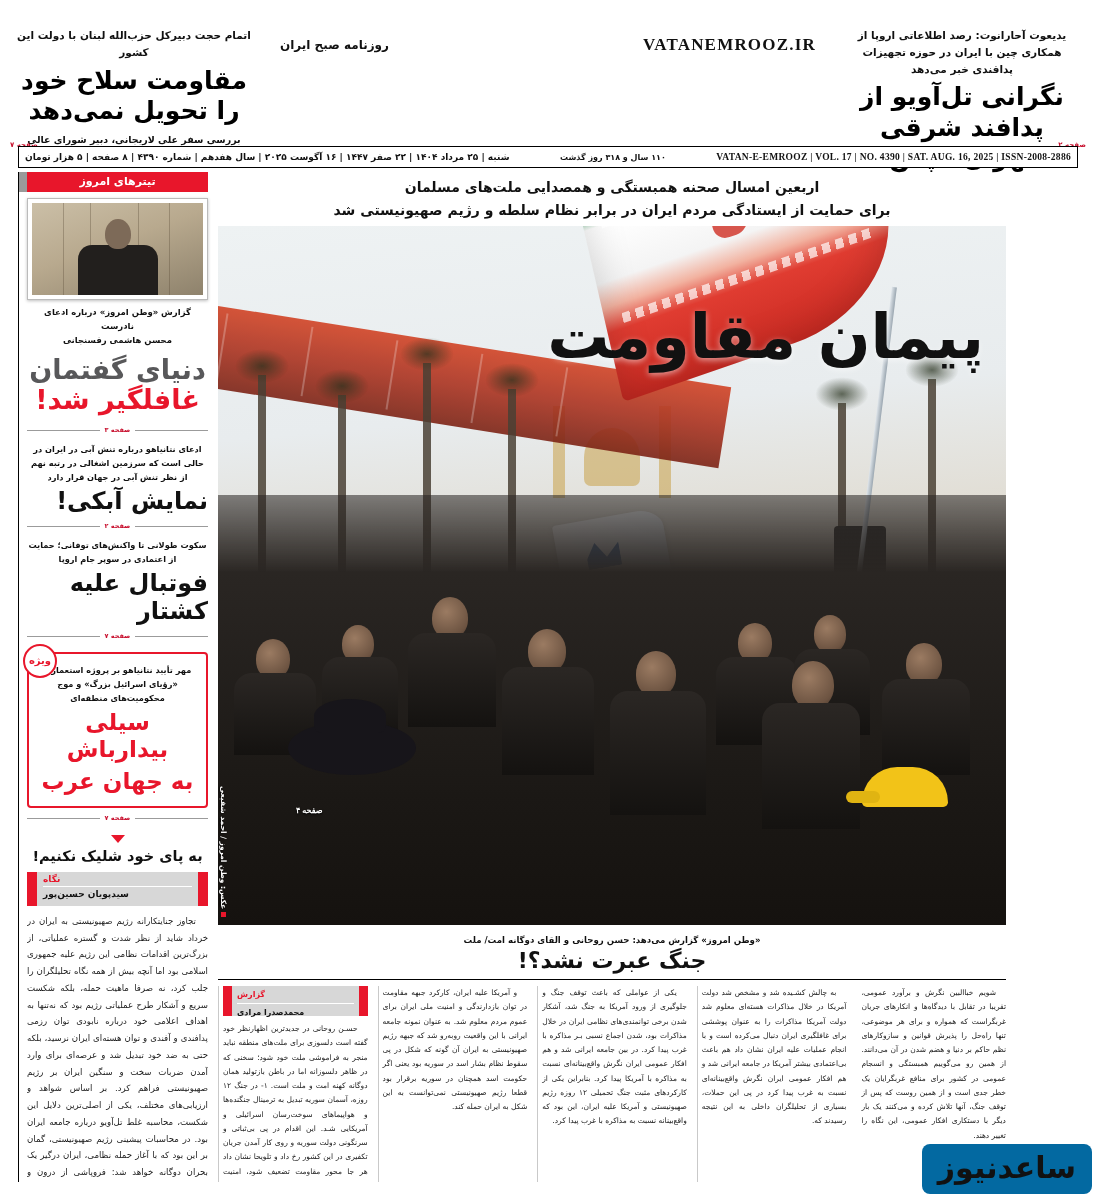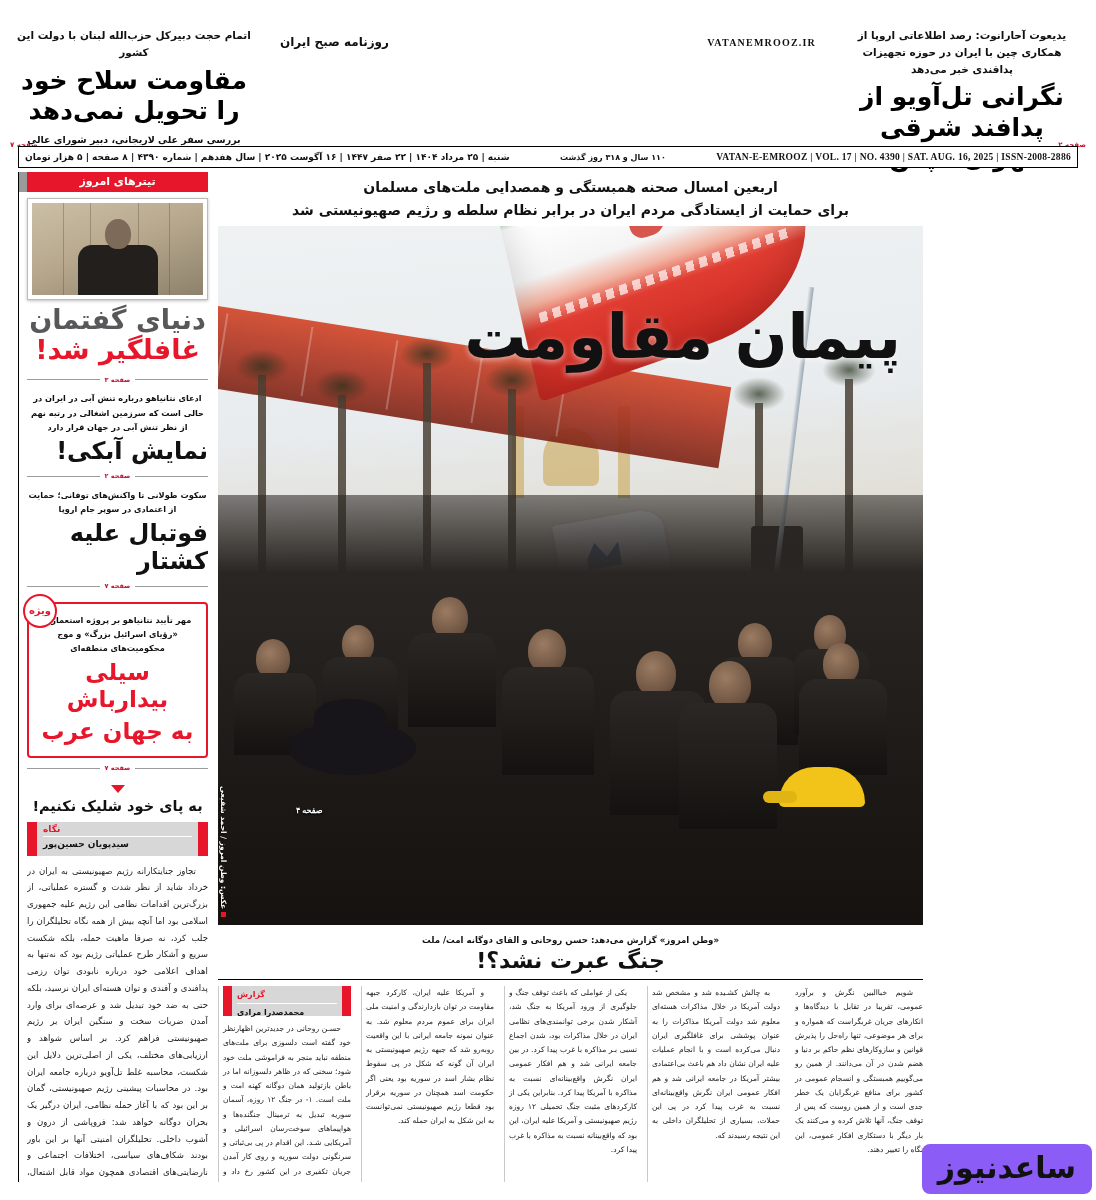--- a/index.html
+++ b/index.html
@@ -49,21 +49,21 @@
   }
   .mast-top-row {
     width: 100%; display: flex; flex-direction: row-reverse;
     align-items: center; justify-content: space-between; padding: 0 12px;
     margin-bottom: -4px;
   }
   .mast-slogan {
     font-size: 12px; font-weight: 700; color: #111; letter-spacing: 2px;
   }
   .mast-url {
-    font-size: 10px; font-weight: 700; color: #111;
+    font-size: 17px; font-weight: 700; color: #111;
     letter-spacing: 1.2px; font-family: "Liberation Serif", serif;
   }
   .logo-shield {
     position: relative; width: 520px; height: 96px;
     display: flex; align-items: center; justify-content: center;
   }
   .logo-bar {
     position: absolute; top: 14px; left: 6px; right: 6px; height: 68px;
     background: #e8162b; border-radius: 3px;
   }
@@ -102,21 +102,21 @@
     font-size: 9.5px; color: #111; font-weight: 700;
     font-family: "Liberation Serif", serif; letter-spacing: 0.3px;
     direction: ltr; white-space: nowrap;
   }
   .infobar-mid {
     font-size: 8px; color: #111; font-weight: 700; white-space: nowrap;
   }
 
   
   .body-area {
-    position: absolute; top: 172px; left: 18px; width: 905px; height: 1010px;
+    position: absolute; top: 172px; left: 18px; width: 988px; height: 1010px;
     display: flex; flex-direction: row-reverse;
   }
 
   
   .sidebar {
     width: 190px; border-left: 1px solid #000; padding-left: 8px;
     display: flex; flex-direction: column;
   }
   .sb-banner {
     background: #e8162b; color: #fff; font-size: 11px; font-weight: bold;
@@ -386,21 +386,21 @@
     height: 30px; margin-bottom: 6px;
   }
   .report-box .cap { width: 9px; background: #e8162b; }
   .report-box .mid { flex: 1; background: #d7d7d7; padding: 1px 5px 0; text-align: left; }
   .report-label { font-size: 8px; color: #e8162b; font-weight: bold; }
   .report-rule { height: 1px; background: #fff; margin: 1px 0; }
   .report-author { font-size: 8px; color: #111; font-weight: bold; }
 
   
   .watermark {
-    position: absolute; right: 4px; bottom: 6px; background: #8b5cf6;
+    position: absolute; right: 4px; bottom: 6px; background: #0369a1;
     color: #111; font-size: 30px; font-weight: bold; letter-spacing: -1px;
     padding: 6px 16px 9px; border-radius: 8px; z-index: 50;
   }
 </style>
 </head>
 <body>
 
 <div class="page">
 
   <div class="masthead">
@@ -443,20 +443,24 @@
           <div class="wallline" style="left:18%"></div>
           <div class="wallline" style="left:34%"></div>
           <div class="wallline" style="left:62%"></div>
           <div class="wallline" style="left:80%"></div>
           <div class="figure-shirt"></div>
           <div class="figure-body"></div>
           <div class="figure-head"></div>
         </div>
       </div>
 
+      <div class="sb-caption">
+        <span>گزارش «وطن امروز» درباره ادعای نادرست</span><br>
+        <span>محسن هاشمی رفسنجانی</span>
+      </div>
 
       <div class="sb-title-block">
         <div class="sb-title-a">دنیای گفتمان</div>
         <div class="sb-title-b">غافلگیر شد!</div>
       </div>
       <div class="sb-divider">
         <span class="pg">صفحه ۳</span>
       </div>
 
       <div>

